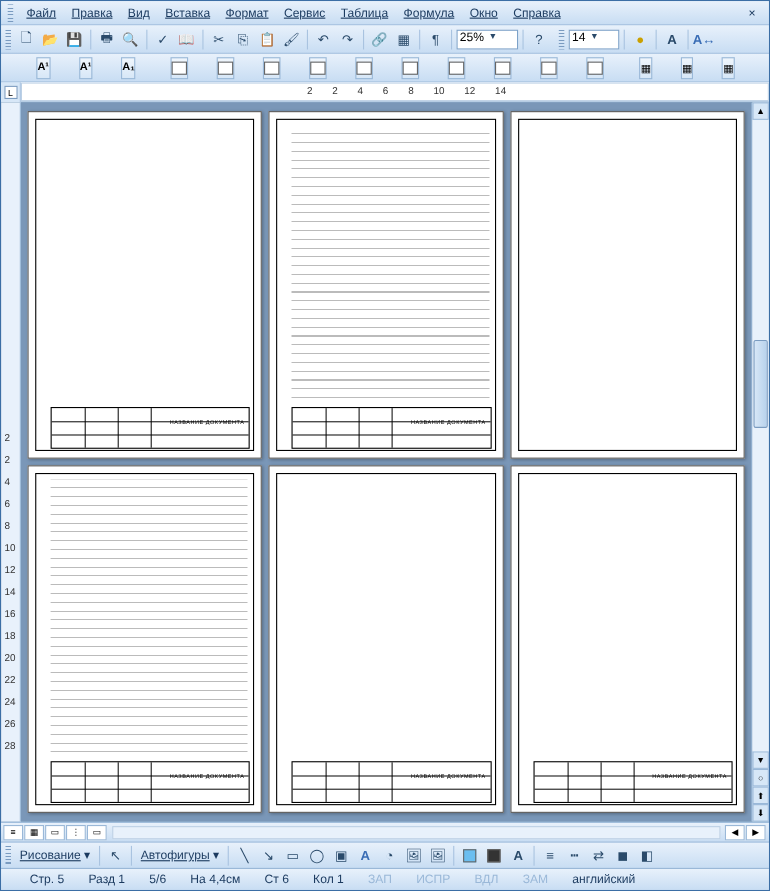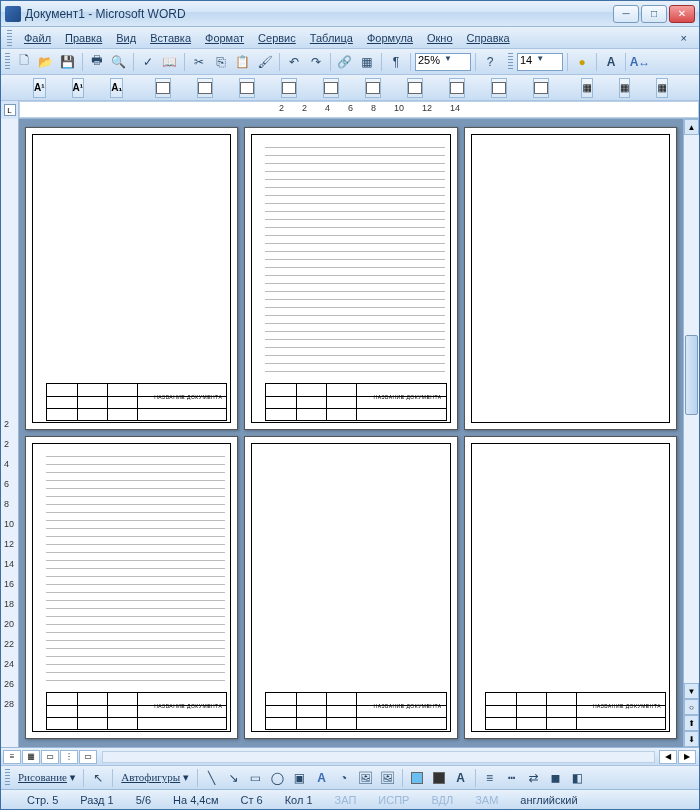--- a/index.html
+++ b/index.html
@@ -47,41 +47,32 @@
   }
   .stamp .label { position: absolute; right: 4px; top: 10px; font-size: 5px; letter-spacing: 0.5px; color: #000; }
   .vscroll { width: 16px; background: linear-gradient(to right, #e8f1fb, #c8ddf3); border-left: 1px solid #9ab8d8; display: flex; flex-direction: column; }
   .vscroll .arr { height: 16px; border: 1px solid #9ab8d8; background: #d7e7f7; display:flex; align-items:center; justify-content:center; font-size:8px; cursor:pointer; }
   .vscroll .track { flex: 1; background: #e8f1fb; position: relative; }
   .vscroll .thumb { position: absolute; left: 1px; right: 1px; top: 200px; height: 80px; background: linear-gradient(to right, #d7e7f7, #b8d2ec); border: 1px solid #7a9bc0; border-radius: 2px; }
   .viewbar { height: 18px; background: linear-gradient(to bottom, #e8f1fb, #c8ddf3); border-top: 1px solid #9ab8d8; display: flex; align-items: center; padding: 0 2px; }
   .viewbar .vb { width: 18px; height: 14px; border: 1px solid #9ab8d8; margin-right: 1px; background: #fff; cursor:pointer; font-size:8px; display:flex; align-items:center; justify-content:center; }
   .viewbar .track { flex: 1; margin: 0 4px; height: 12px; background: #e8f1fb; border: 1px solid #bcd0e5; }
   .draw-toolbar { height: 24px; background: linear-gradient(to bottom, #e8f1fb, #c8ddf3); border-top: 1px solid #a9c3e0; display: flex; align-items: center; padding: 0 4px; gap: 2px; }
-  .draw-toolbar .lbl { padding: 2px 4px; color: #1b3a5f; cursor: pointer; font-family: Liberation Serif, serif; }
+  .draw-toolbar .lbl { padding: 2px 4px; color: #1b3a5f; cursor: pointer; }
   .statusbar { height: 20px; background: linear-gradient(to bottom, #e8f1fb, #c8ddf3); border-top: 1px solid #9ab8d8; display: flex; align-items: center; padding: 0 20px; gap: 10px; font-size: 11px; color: #1b3a5f; }
   .statusbar .cell { padding: 0 6px; }
   .statusbar .dim { color: #9ab8d8; }
   .fmt-icon { display:inline-block; width:14px; height:12px; border:1px solid #666; background: linear-gradient(to bottom,#fff 0 33%,#666 33% 34%,#fff 34% 66%,#666 66% 67%,#fff 67%); }
   .color-sq { width:12px; height:12px; border:1px solid #666; }
 </style>
 </head>
 <body>
 
 <div class="window">
 
-  <div class="titlebar">
-    <div class="icon"></div>
-    <div class="title">Документ1 - Microsoft WORD</div>
-    <div class="winbtns">
-      <div class="winbtn">─</div>
-      <div class="winbtn">□</div>
-      <div class="winbtn close">✕</div>
-    </div>
-  </div>
 
   <div class="menubar">
     <div class="grip"></div>
     <div class="menu-item"><u>Файл</u></div>
     <div class="menu-item"><u>Правка</u></div>
     <div class="menu-item"><u>Вид</u></div>
     <div class="menu-item"><u>Вставка</u></div>
     <div class="menu-item"><u>Формат</u></div>
     <div class="menu-item"><u>Сервис</u></div>
     <div class="menu-item"><u>Таблица</u></div>

